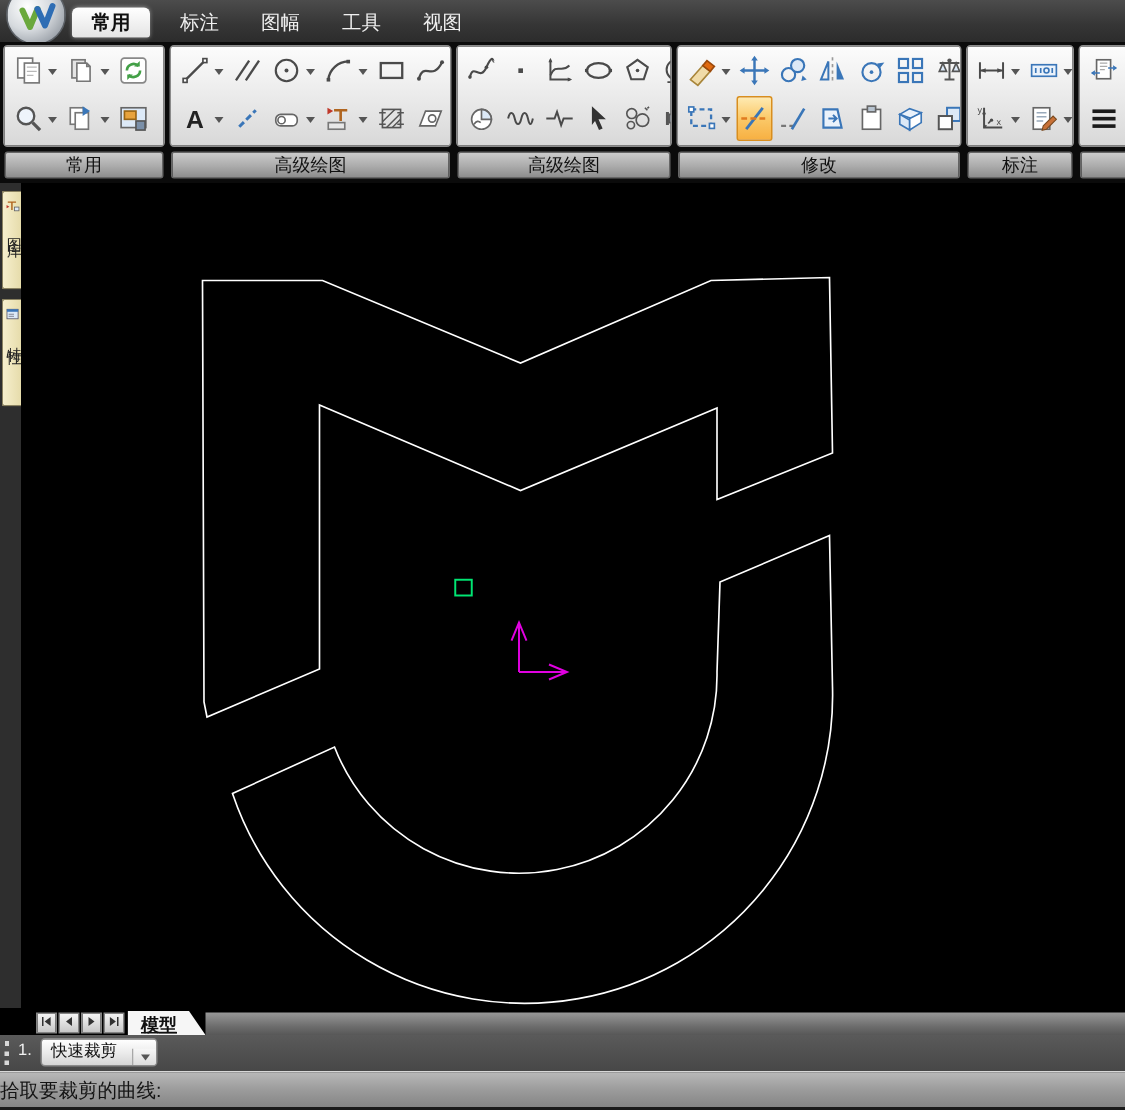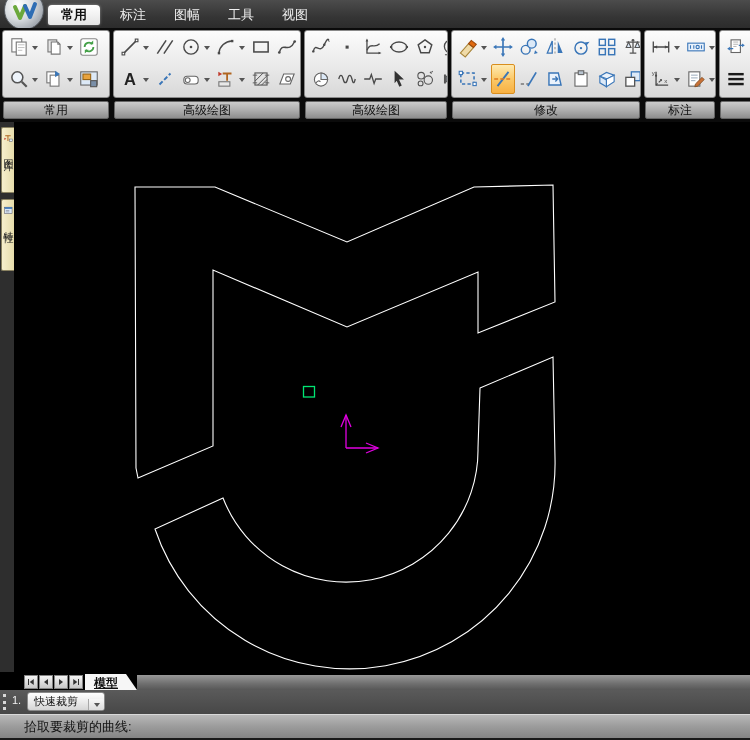--- a/index.html
+++ b/index.html
@@ -60,21 +60,21 @@
   #cmdindex{position:absolute;left:12px;top:4px;color:#f2f2f2;font-size:11px;}
   #combo{position:absolute;left:27px;top:2px;width:78px;height:19px;box-sizing:border-box;
     background:linear-gradient(#ffffff,#ececec 50%,#d5d5d5);border:1px solid #8a8a8a;
     border-radius:3px;display:flex;align-items:flex-end;}
   #combo .txt{flex:1;font-size:11px;color:#111;line-height:17px;padding-left:6px;white-space:nowrap;}
   #combo .cdd{width:15px;border-left:1px solid #a8a8a8;display:flex;align-items:center;
     justify-content:center;background:linear-gradient(#f7f7f7,#dcdcdc);border-radius:0 2px 2px 0;}
   #combo .cdd::after{content:'';border:3px solid transparent;border-top:4px solid #555;margin-top:4px;}
   #promptbar{position:absolute;left:0;top:714px;width:750px;height:24px;
     background:linear-gradient(#b8b8b8,#9d9d9d 45%,#838383);border-top:1px solid #d8d8d8;}
-  #prompttext{position:absolute;left:24px;top:3px;font-size:13px;color:#141414;}
+  #prompttext{position:absolute;left:0;top:3px;font-size:13px;color:#141414;}
   #bottomedge{position:absolute;left:0;top:738px;width:750px;height:2px;background:#1a1a1a;}
 </style>
 </head>
 <body>
 
 <div id="window">
   <div id="menubar">
     <div id="logo">
       <svg viewBox="0 0 38 38">
           <path d="M10 16l5 11 5-12" fill="none" stroke="#6aa83c" stroke-width="4" stroke-linecap="round" stroke-linejoin="round"></path>

